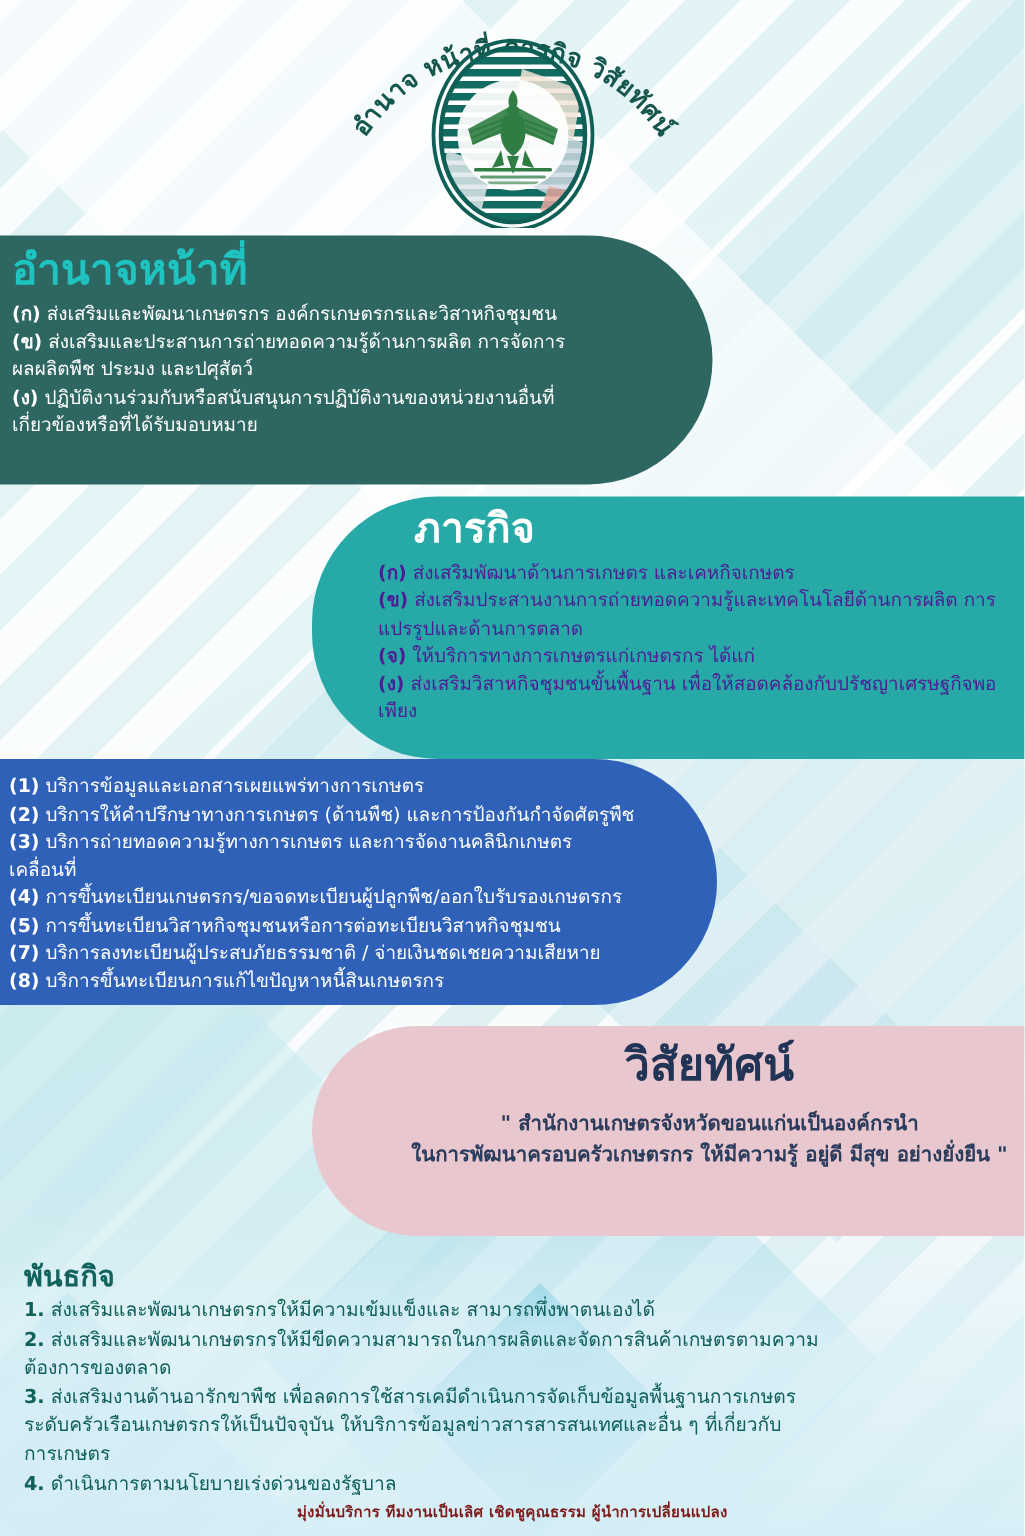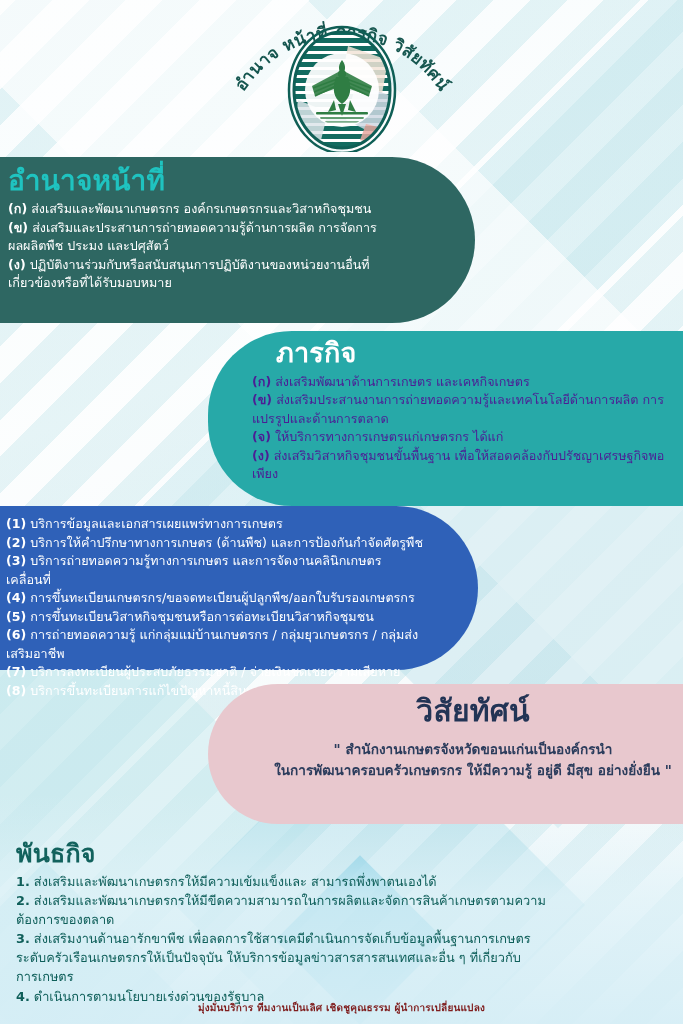--- a/index.html
+++ b/index.html
@@ -148,21 +148,21 @@
     font-size:13.6px; font-weight:700; line-height:1.52;
     color:#2b3c5c;
   }
 
   
   #sec-duties{
     left:8px; top:841px; width:560px;
     padding:0 10px 0 8px;
     color:#10605b;
   }
-  #sec-duties h2{ color:#12625d; font-size:25px; margin-bottom:1px; }
+  #sec-duties h2{ color:#12625d; font-size:19px; margin-bottom:1px; }
   #sec-duties li{ color:#0f5f5a; font-size:12.8px; line-height:1.5; font-weight:400; }
   #sec-duties li .lead{ font-weight:700; }
 
   
   #tagline{
     position:absolute; left:0; top:1000px; width:683px;
     text-align:center;
     font-size:10px; font-weight:700;
     color:#7f1d1d;
     letter-spacing:.2px;
@@ -328,24 +328,20 @@
       </li>
       <li>
         <span class="lead">(4)</span>
         <span>การขึ้นทะเบียนเกษตรกร/ขอจดทะเบียนผู้ปลูกพืช/ออกใบรับรองเกษตรกร</span>
       </li>
       <li>
         <span class="lead">(5)</span>
         <span>การขึ้นทะเบียนวิสาหกิจชุมชนหรือการต่อทะเบียนวิสาหกิจชุมชน</span>
       </li>
       <li>
-        <span class="lead">(6)</span>
-        <span>การถ่ายทอดความรู้ แก่กลุ่มแม่บ้านเกษตรกร / กลุ่มยุวเกษตรกร / กลุ่มส่งเสริมอาชีพ</span>
-      </li>
-      <li>
         <span class="lead">(7)</span>
         <span>บริการลงทะเบียนผู้ประสบภัยธรรมชาติ / จ่ายเงินชดเชยความเสียหาย</span>
       </li>
       <li>
         <span class="lead">(8)</span>
         <span>บริการขึ้นทะเบียนการแก้ไขปัญหาหนี้สินเกษตรกร</span>
       </li>
     </ul>
   </section>
 

